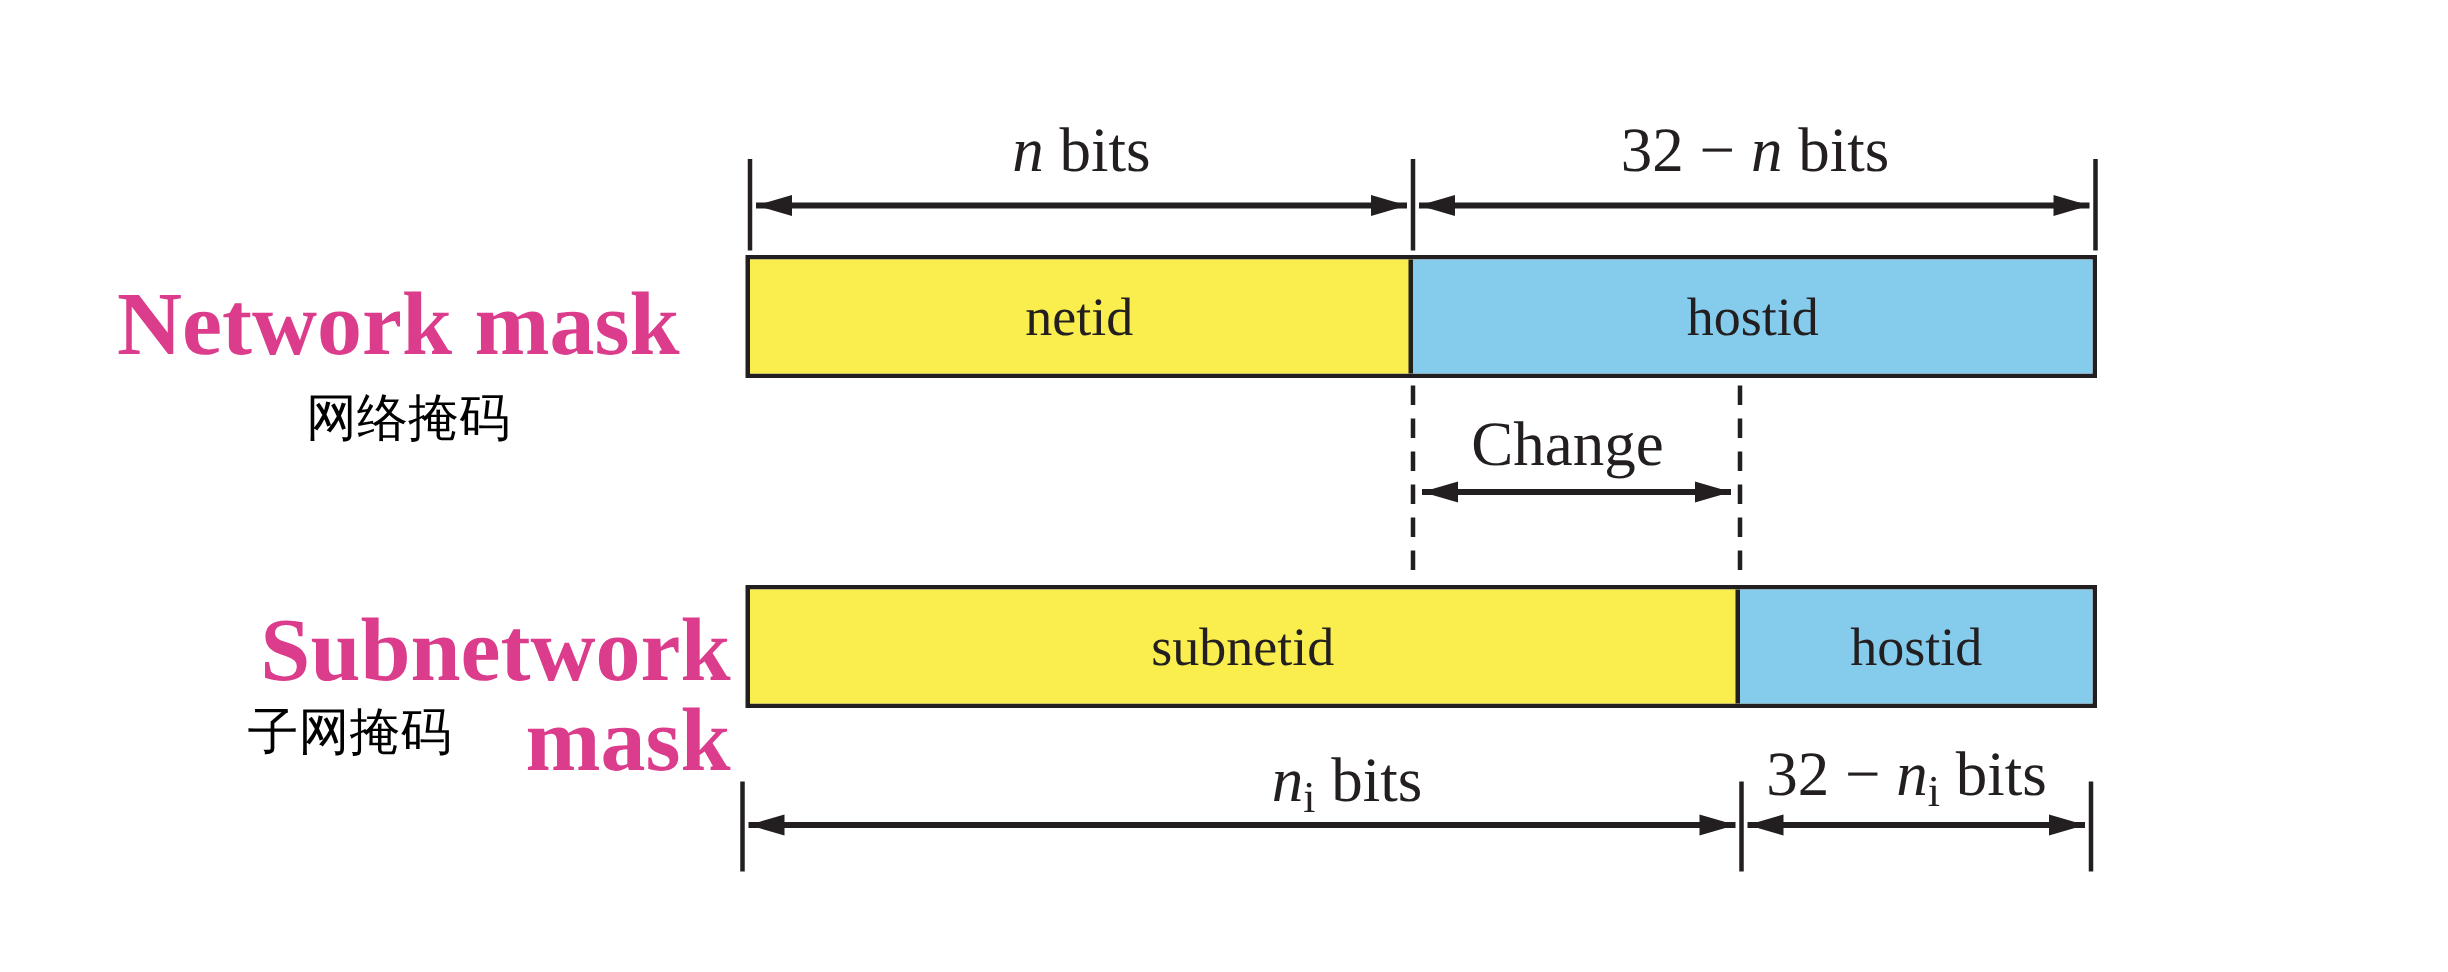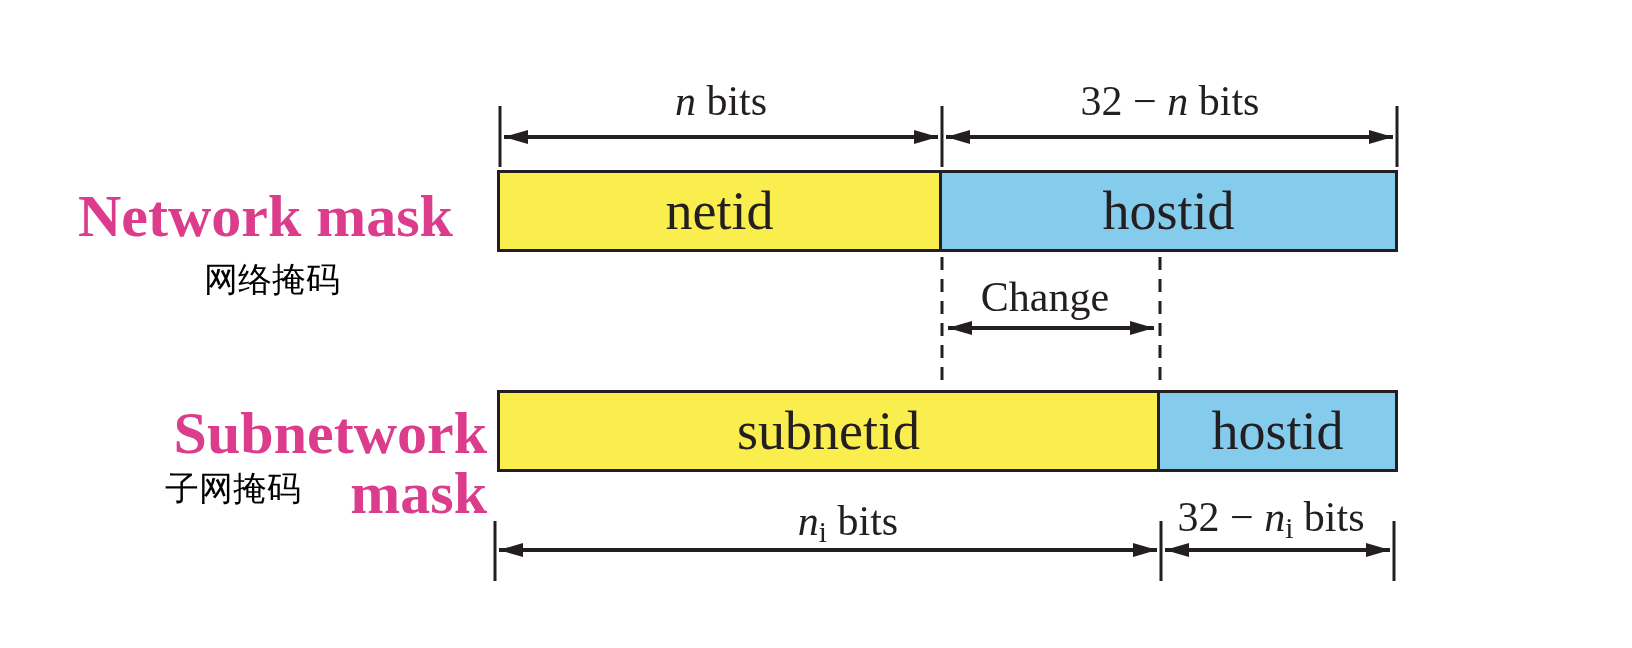--- a/index.html
+++ b/index.html
@@ -28,21 +28,21 @@
 
   
   .bar {
     position: absolute;
     display: flex;
     border: 3px solid var(--ink);
     background: #fff;
   }
   .bar .cell {
     display: flex; align-items: center; justify-content: center;
-    font-size: 54px; line-height: 1; color: var(--ink);
+    font-size: 36px; line-height: 1; color: var(--ink);
   }
   .bar .cell-left { border-right: 3px solid var(--ink); background: var(--netid-fill); }
   .bar .cell-right { flex: 1; background: var(--hostid-fill); }
   #network-bar { left: 497px; top: 170px; width: 901px; height: 82px; }
   #network-bar .cell-left { width: 442px; }
   #subnetwork-bar { left: 497px; top: 390px; width: 901px; height: 82px; }
   #subnetwork-bar .cell-left { width: 660px; }
 
   
   .measure {
@@ -142,17 +142,17 @@
 
   <div class="bar" id="subnetwork-bar">
     <div class="cell cell-left">
         <span>subnetid</span>
       </div>
     <div class="cell cell-right">
         <span>hostid</span>
       </div>
   </div>
 
-  <div class="measure" style="left:848px; top:500px"><span></span><span class="var">n</span><sub>i</sub><span> bits</span></div>
+  <div class="measure" style="left:898px; top:500px"><span></span><span class="var">n</span><sub>i</sub><span> bits</span></div>
 
   <div class="measure" style="left:1271px; top:496px"><span>32 − </span><span class="var">n</span><sub>i</sub><span> bits</span></div>
 
 </div>
 
 </body></html>

